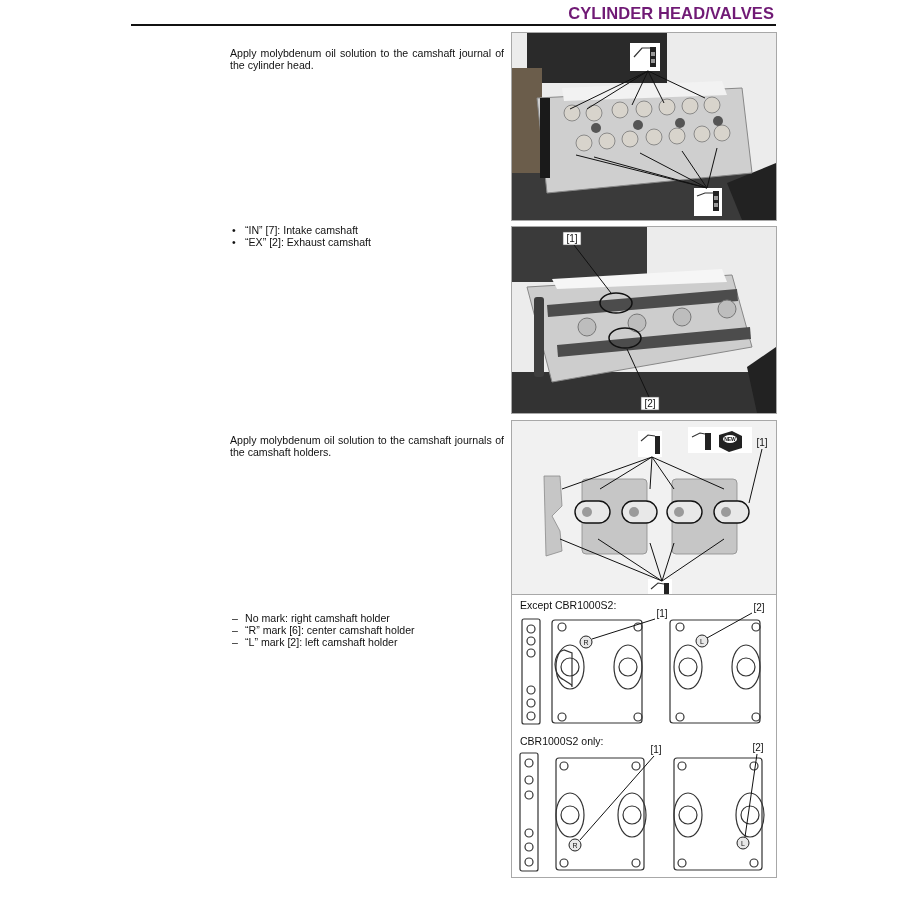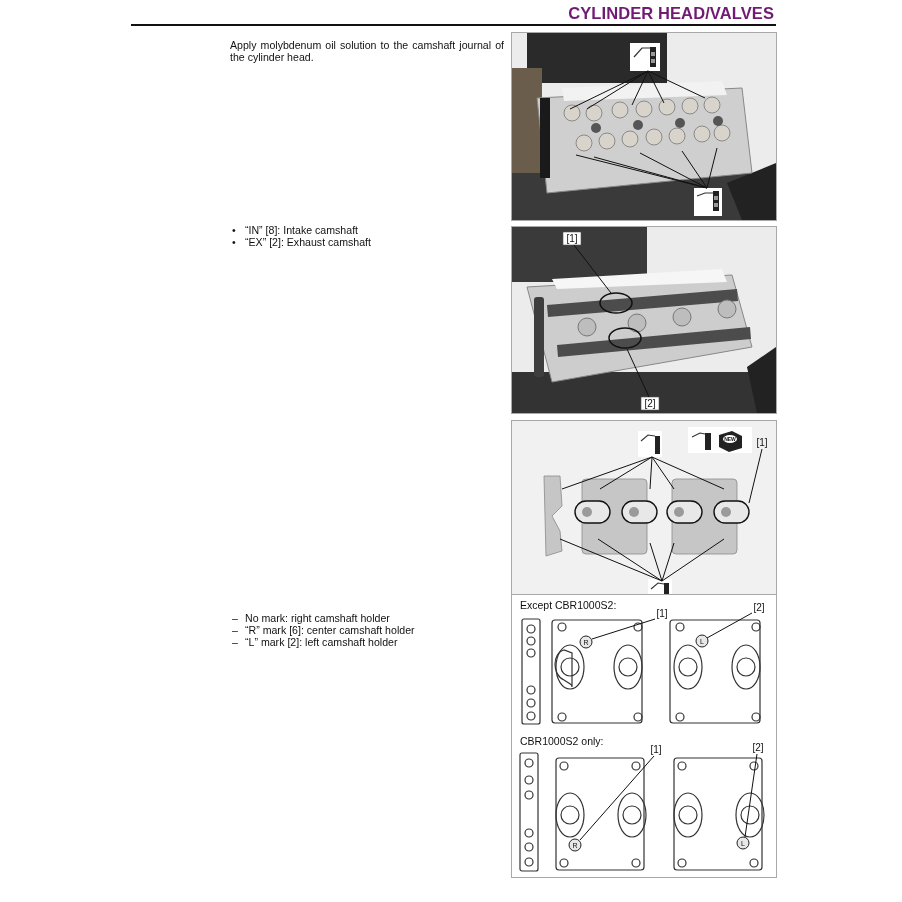--- a/index.html
+++ b/index.html
@@ -1,20 +1,20 @@
 <!DOCTYPE html>
 <html><head>
 <meta charset="utf-8">
 <style>
   html, body { margin: 0; padding: 0; background: #ffffff; }
   body { width: 902px; height: 902px; position: relative; overflow: hidden; font-family: "Liberation Sans", sans-serif; color: #111; }
   .header-title { position: absolute; right: 128px; top: 4px; font-weight: bold; font-size: 16.5px; letter-spacing: 0.1px; color: #701a75; }
   .header-rule { position: absolute; left: 131px; top: 24px; width: 645px; height: 2px; background: #111; }
   .section-text { position: absolute; left: 230px; width: 274px; font-size: 10.6px; line-height: 12.2px; text-align: justify; }
-  .section-text p { margin: 8px 0 6px 0; }
+  .section-text p { margin: 16px 0 6px 0; }
   .section-text ul { margin: 0; padding: 0; list-style: none; }
   .section-text li { position: relative; padding-left: 15px; line-height: 12px; text-align: left; }
   .section-text li .bullet { position: absolute; left: 2px; top: 0; }
   .figure { position: absolute; left: 511px; width: 264px; border: 1px solid #a8a8a8; background: #f4f4f4; overflow: hidden; }
   .figure svg { display: block; }
   .label-box { font-family: "Liberation Sans", sans-serif; }
 </style>
 </head>
 <body>
 
@@ -82,21 +82,21 @@
         <line x1="195" y1="155" x2="82" y2="124"></line>
         <line x1="195" y1="155" x2="128" y2="120"></line>
       <line x1="195" y1="155" x2="170" y2="118"></line>
         <line x1="195" y1="155" x2="205" y2="115"></line>
     </g>
   </svg>
 </div>
 
 <div class="section-text" style="top:224px;">
   <ul>
-    <li><span class="bullet">•</span><span>“IN” [8]: Intake camshaft</span></li>
+    <li><span class="bullet">•</span><span>“IN” [7]: Intake camshaft</span></li>
     <li><span class="bullet">•</span><span>“EX” [2]: Exhaust camshaft</span></li>
   </ul>
 </div>
 <div class="figure" style="top:226px; height:186px;">
   <svg width="264" height="186" viewBox="0 0 264 186">
     <rect x="0" y="0" width="264" height="186" fill="#ececec"></rect>
     <rect x="0" y="0" width="135" height="55" fill="#3a3a3a"></rect>
     <rect x="0" y="145" width="264" height="41" fill="#333"></rect>
     <polygon points="235,140 264,120 264,186 245,186" fill="#222"></polygon>
     <path d="M15,60 L220,48 L240,120 L40,155 Z" fill="#cdcdcd" stroke="#888" stroke-width="1"></path>
@@ -119,20 +119,21 @@
     <rect x="51" y="5" width="18" height="13" fill="#ffffff" stroke="#555" stroke-width="0.6"></rect>
     <text class="label-box" x="60" y="15" font-size="10" text-anchor="middle" fill="#111">[1]</text>
     <line x1="62" y1="18" x2="99" y2="66" stroke="#111" stroke-width="1"></line>
     <rect x="129" y="170" width="18" height="13" fill="#ffffff" stroke="#555" stroke-width="0.6"></rect>
     <text class="label-box" x="138" y="180" font-size="10" text-anchor="middle" fill="#111">[2]</text>
     <line x1="137" y1="170" x2="115" y2="122" stroke="#111" stroke-width="1"></line>
   </svg>
 </div>
 
 <div class="section-text" style="top:418px;">
+  <p>Apply molybdenum oil solution to the camshaft journals of the camshaft holders.</p>
 </div>
 <div class="figure" style="top:420px; height:186px;">
   <svg width="264" height="186" viewBox="0 0 264 186">
     <rect x="0" y="0" width="264" height="186" fill="#f1f1f1"></rect>
     <g fill="#c6c6c6" stroke="#8a8a8a" stroke-width="0.8">
       <path d="M32,55 L48,55 L50,85 L40,95 L48,110 L50,130 L34,135 Z"></path>
       <rect x="70" y="58" width="65" height="75" rx="4"></rect>
       <rect x="160" y="58" width="65" height="75" rx="4"></rect>
     </g>
     <g fill="#e8e8e8" stroke="#111" stroke-width="1.4">

